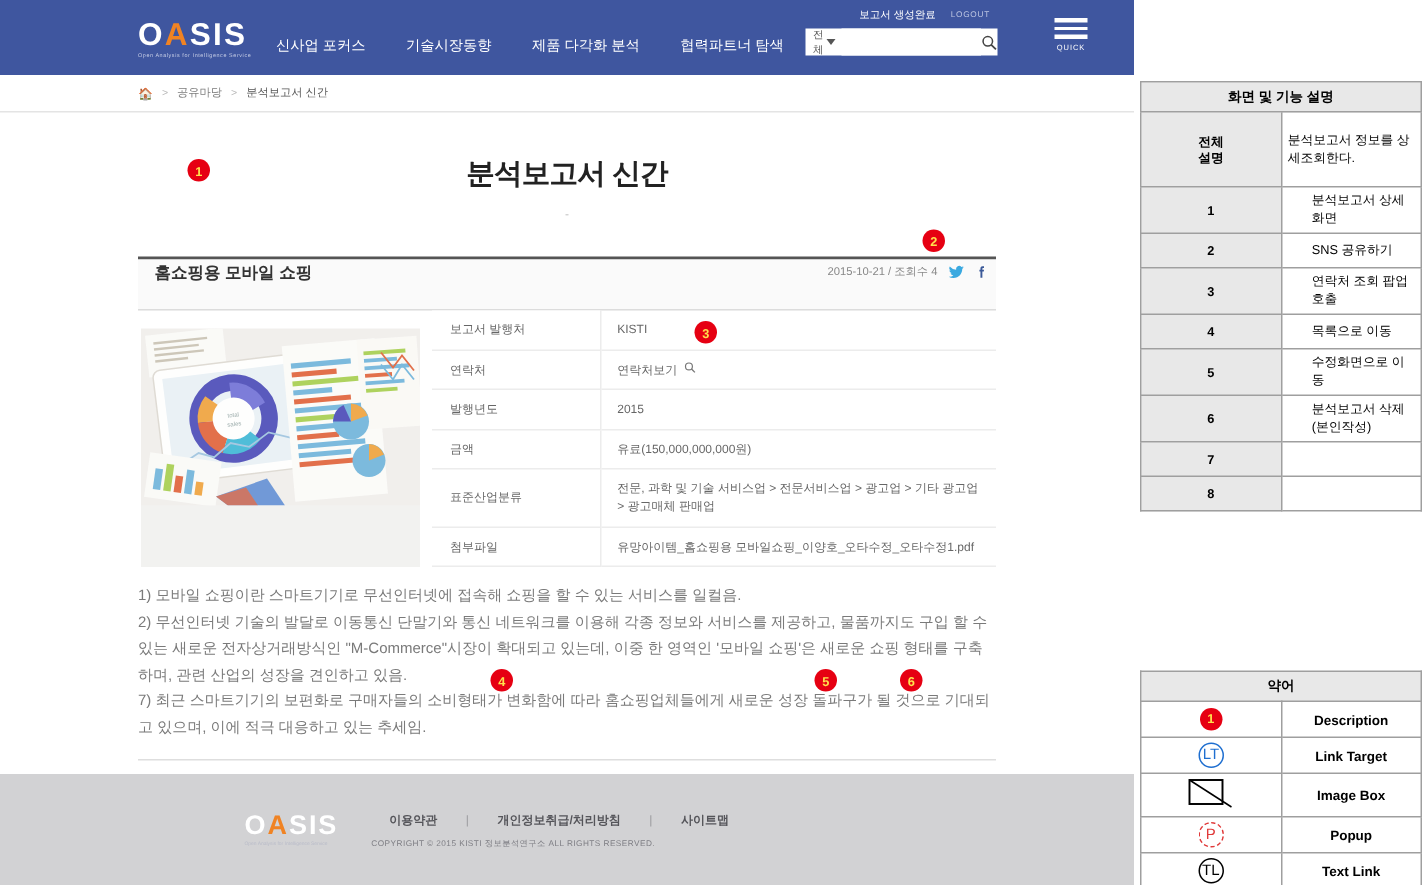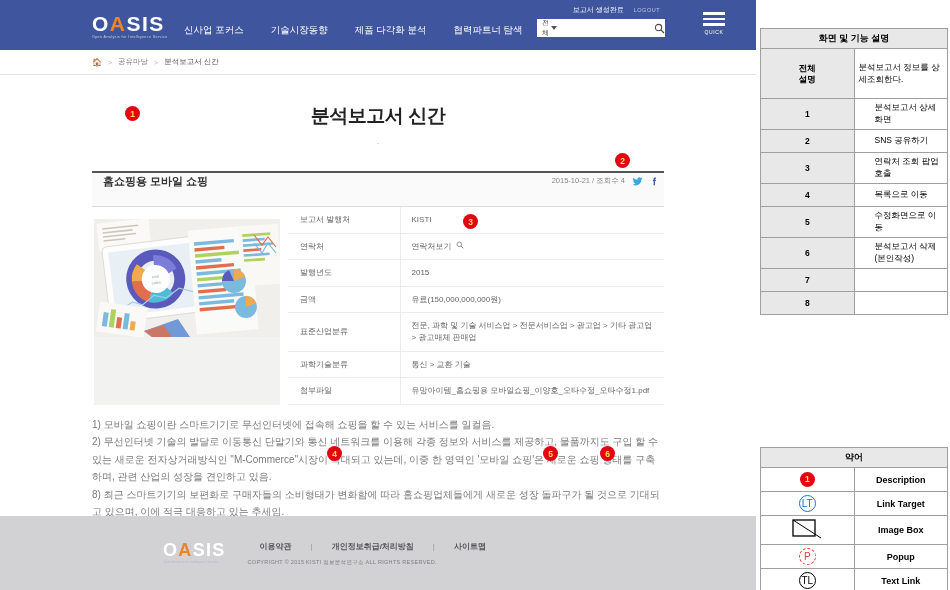--- a/index.html
+++ b/index.html
@@ -210,21 +210,21 @@
     position: absolute; right: 0; top: 0;
     width: 193px; height: 590px;
     background: #ffffff;
   }
   .sidetbl {
     position: absolute; left: 3px;
     width: 188px;
     border-collapse: collapse;
     table-layout: fixed;
   }
-  .sidetbl.desc-tbl { top: 28px; }
+  .sidetbl.desc-tbl { top: 54px; }
   .sidetbl.abbr-tbl { top: 447px; }
   .sidetbl td, .sidetbl th {
     border: 1px solid #9f9f9f;
     font-size: 8.5px;
     color: #000;
     padding: 3px 4px;
     vertical-align: middle;
   }
   .sidetbl .hd {
     background: #e8e8e8;
@@ -445,36 +445,32 @@
             </tr>
             <tr>
               <th>금액</th>
               <td>유료(150,000,000,000원)</td>
             </tr>
             <tr>
               <th>표준산업분류</th>
               <td>전문, 과학 및 기술 서비스업 &gt; 전문서비스업 &gt; 광고업 &gt; 기타 광고업 &gt; 광고매체 판매업</td>
             </tr>
             <tr>
-              <th>과학기술분류</th>
-              <td>통신 &gt; 교환 기술</td>
-            </tr>
-            <tr>
               <th>첨부파일</th>
               <td>유망아이템_홈쇼핑용 모바일쇼핑_이양호_오타수정_오타수정1.pdf</td>
             </tr>
           </tbody>
         </table>
       </div>
     </div>
 
     <div class="desc">
       <p>1) 모바일 쇼핑이란 스마트기기로 무선인터넷에 접속해 쇼핑을 할 수 있는 서비스를 일컬음.</p>
       <p>2) 무선인터넷 기술의 발달로 이동통신 단말기와 통신 네트워크를 이용해 각종 정보와 서비스를 제공하고, 물품까지도 구입 할 수 있는 새로운 전자상거래방식인 "M-Commerce"시장이 확대되고 있는데, 이중 한 영역인 '모바일 쇼핑'은 새로운 쇼핑 형태를 구축하며, 관련 산업의 성장을 견인하고 있음.</p>
-      <p>8) 최근 스마트기기의 보편화로 구매자들의 소비형태가 변화함에 따라 홈쇼핑업체들에게 새로운 성장 돌파구가 될 것으로 기대되고 있으며, 이에 적극 대응하고 있는 추세임.</p>
+      <p>7) 최근 스마트기기의 보편화로 구매자들의 소비형태가 변화함에 따라 홈쇼핑업체들에게 새로운 성장 돌파구가 될 것으로 기대되고 있으며, 이에 적극 대응하고 있는 추세임.</p>
     </div>
 
     <div class="btnrow">
       <button class="btn btn-list">목록으로</button>
       <button class="btn btn-edit">수정</button>
       <button class="btn btn-del">삭제</button>
     </div>
 
     <div class="foot">
       <div class="flogo">

